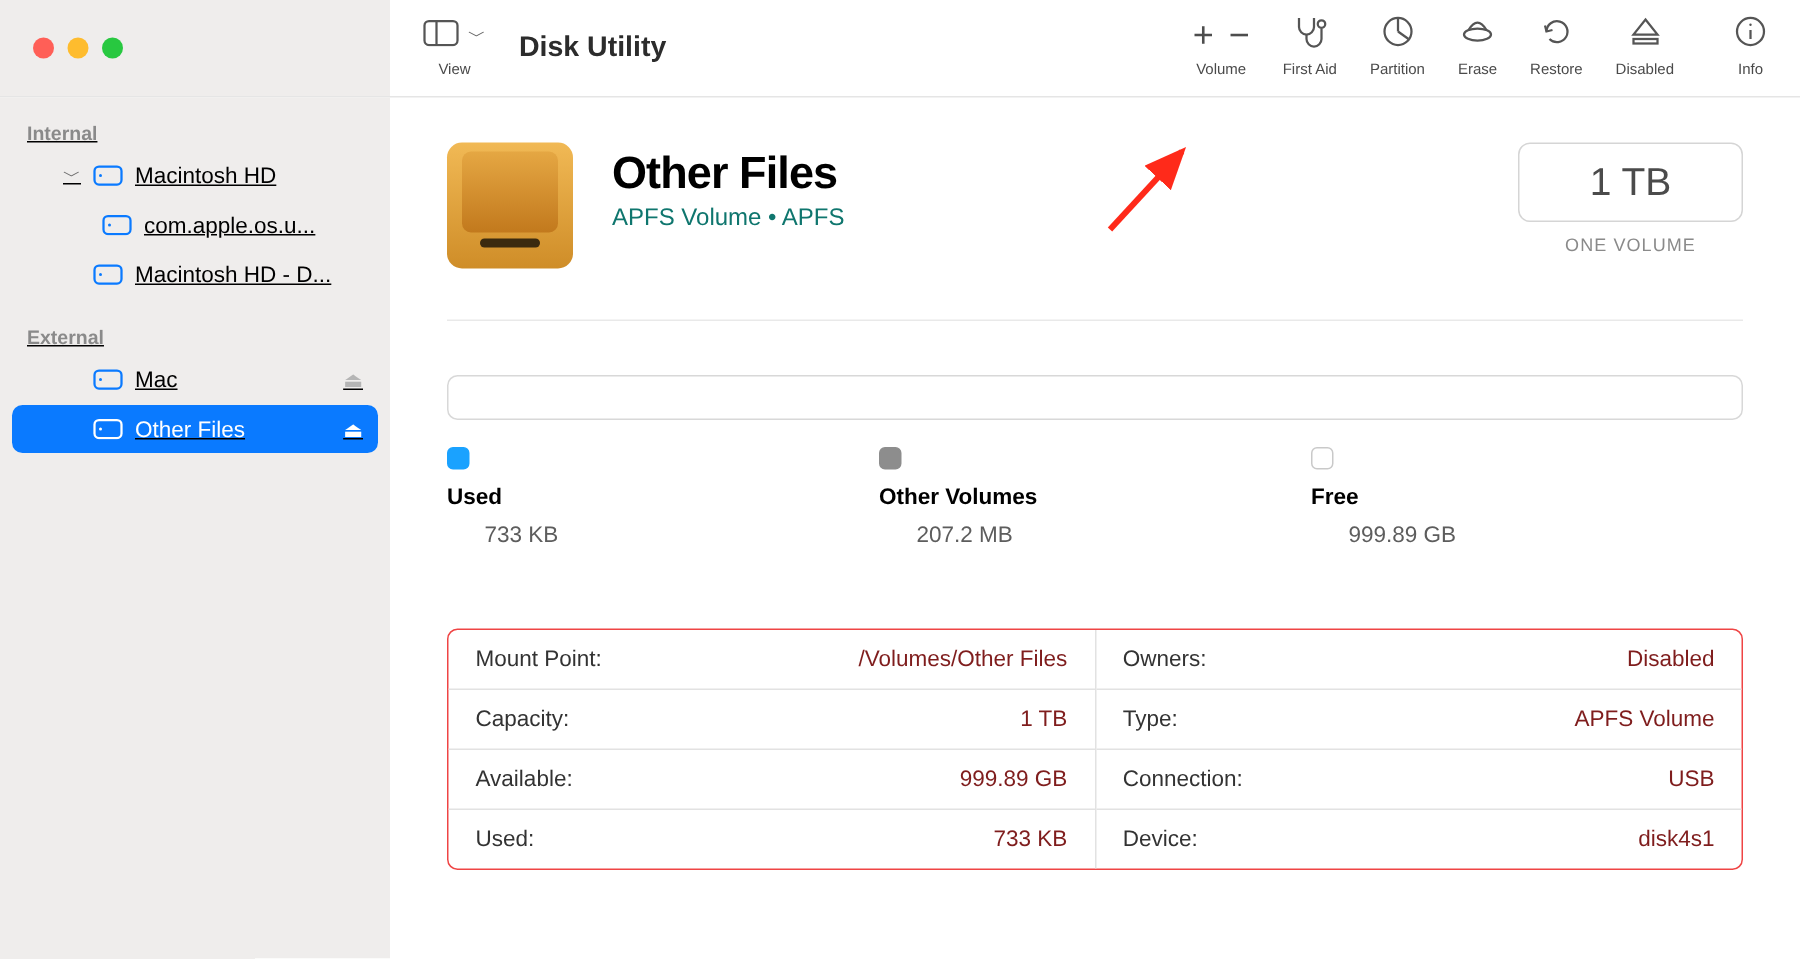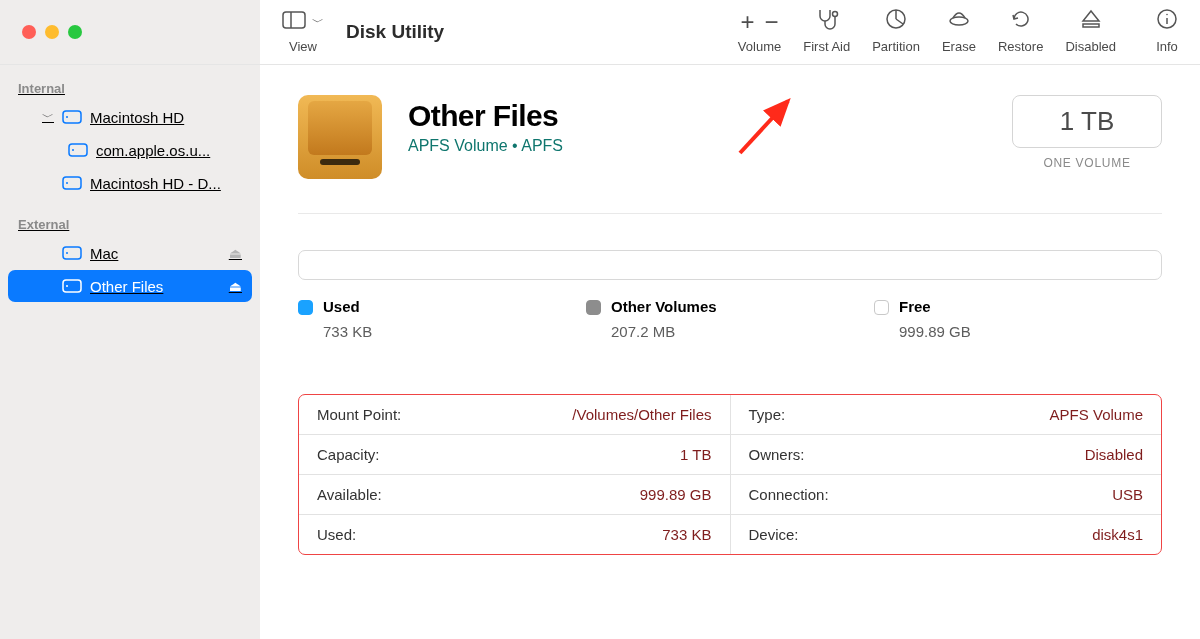--- a/index.html
+++ b/index.html
@@ -64,21 +64,21 @@
   }
   .tool-group .glyph {
     height: 24px;
     display: flex;
     align-items: center;
     justify-content: center;
     font-size: 22px;
     gap: 6px;
   }
   .tool-group .glyph svg { stroke: #555; }
-  .tool-label { font-size: 13px; color: #4a4a4a; margin-top: 2px; }
+  .tool-label { font-size: 10px; color: #4a4a4a; margin-top: 2px; }
 
   .app-title {
     font-size: 19px;
     font-weight: 700;
     color: #2c2c2c;
     align-self: center;
     margin-left: 22px;
   }
 
   .spacer { flex: 1; }
@@ -198,21 +198,21 @@
     height: 28px;
     border: 1px solid #d8d8d8;
     border-radius: 7px;
   }
 
   .legend {
     margin-top: 18px;
     display: flex;
   }
   .legend-col { flex:1; }
-  .legend-row { display:flex; align-items:flex-end; gap:10px; }
+  .legend-row { display:flex; align-items:flex-start; gap:10px;flex-direction:column; }
   .swatch { width:15px; height:15px; border-radius:4px; border:1px solid #c9c9c9; box-sizing:border-box; }
   .sw-used  { background:#1aa2ff; border-color:#1aa2ff;}
   .sw-other { background:#8d8d8d; border-color:#8d8d8d;}
   .sw-free  { background:#fff; }
   .legend-label { font-weight:600; }
   .legend-value { color:#5d5d5d; font-size:15px; margin-left:25px; margin-top:8px; }
 
   .info-table {
     margin-top: 54px;
     border: 1px solid #ef4444;
@@ -491,26 +491,26 @@
             <span class="info-key">Available:</span>
             <span class="info-val">999.89 GB</span>
           </div>
           <div class="info-cell">
             <span class="info-key">Used:</span>
             <span class="info-val">733 KB</span>
           </div>
         </div>
         <div class="info-col">
           <div class="info-cell">
+            <span class="info-key">Owners:</span>
+            <span class="info-val">Disabled</span>
+          </div>
+          <div class="info-cell">
             <span class="info-key">Type:</span>
             <span class="info-val">APFS Volume</span>
-          </div>
-          <div class="info-cell">
-            <span class="info-key">Owners:</span>
-            <span class="info-val">Disabled</span>
           </div>
           <div class="info-cell">
             <span class="info-key">Connection:</span>
             <span class="info-val">USB</span>
           </div>
           <div class="info-cell">
             <span class="info-key">Device:</span>
             <span class="info-val">disk4s1</span>
           </div>
         </div>

